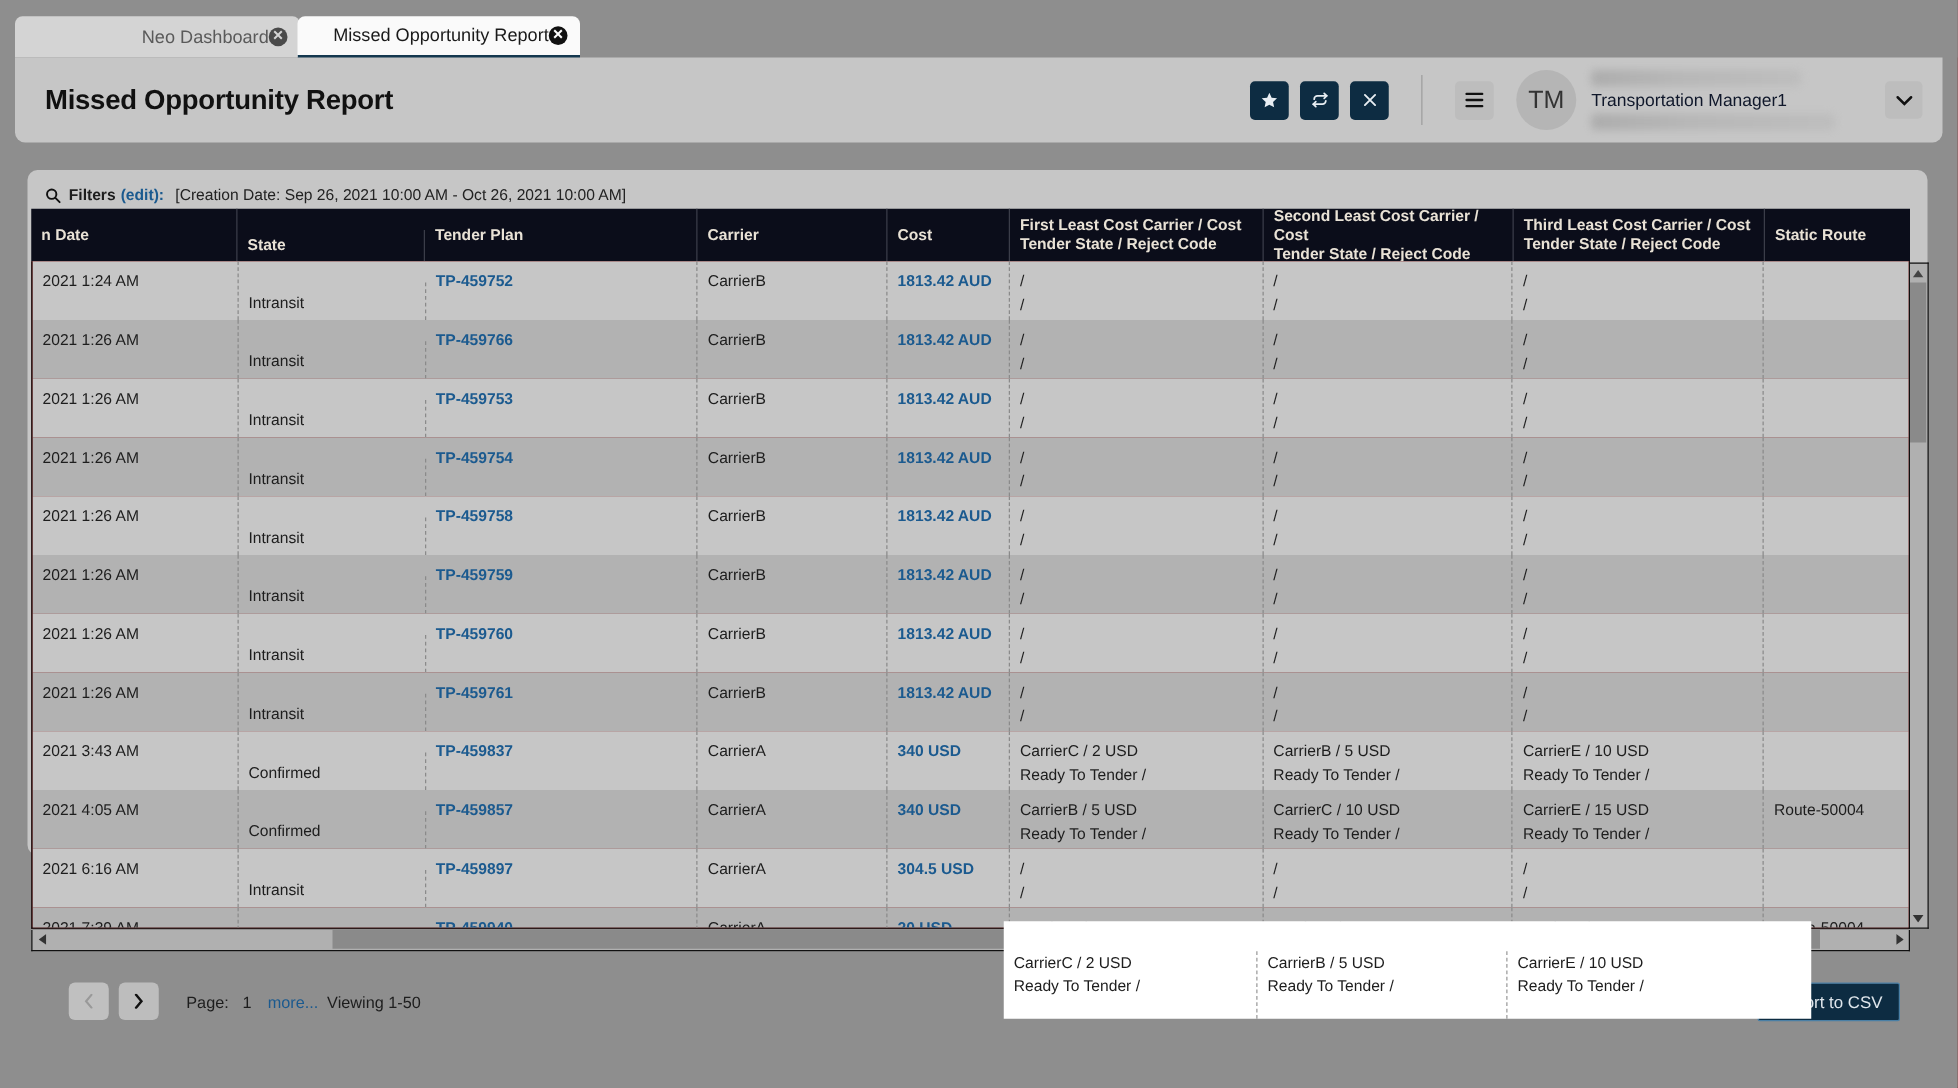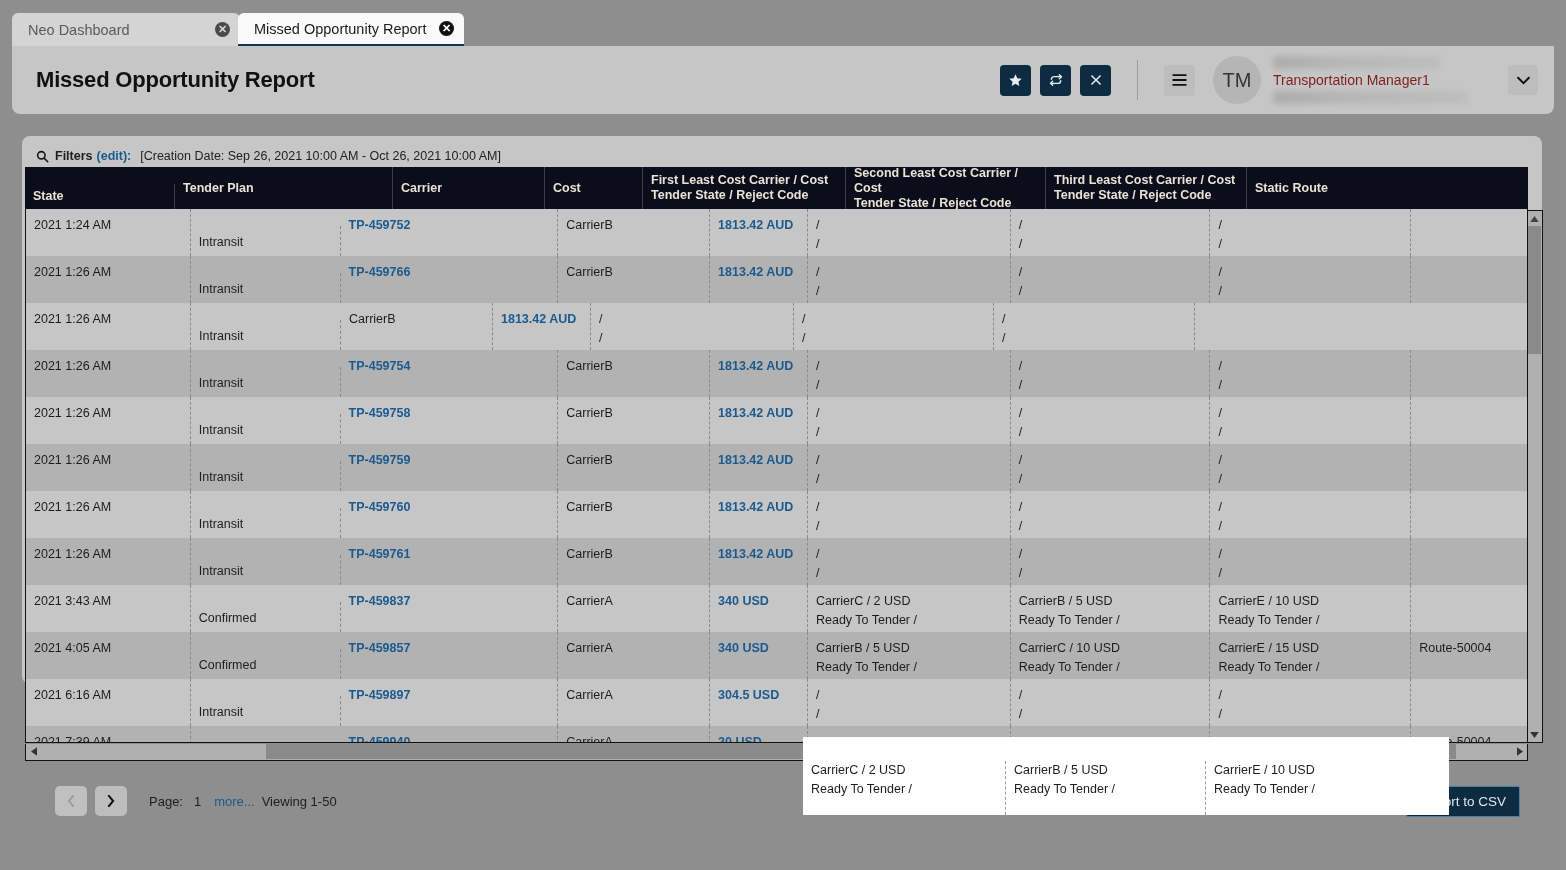--- a/index.html
+++ b/index.html
@@ -23,21 +23,21 @@
     padding: 0 10px 0 16px;
     font-size: 14.5px; color: #555;
   }
   .tab.inactive { left: 12px; width: 228px; color: #5a5a5a; }
   .tab.active {
     left: 238px; width: 226px;
     background: #fafafa; color: #1a1a1a;
     border-bottom: 3px solid #14384f;
     height: 34px;
   }
-  .tab-label { flex: 1; white-space: nowrap; overflow: hidden; }
+  .tab-label { flex: 1; white-space: nowrap; overflow: hidden; text-align: right; }
   .tab-close {
     width: 15px; height: 15px; border-radius: 50%;
     background: #4a4a4a; color: #d4d4d4;
     font-size: 11px; line-height: 15px; text-align: center;
     font-weight: bold; flex: none; cursor: pointer;
   }
   .tab.active .tab-close { background: #111; color: #fff; }
 
   
   .header {
@@ -78,21 +78,21 @@
   }
   .user-blur-top, .user-blur-bot {
     position: absolute; left: 2px; height: 13px; border-radius: 3px;
     background: linear-gradient(90deg,#a8a8a8,#b4b4b4 40%,#bcbcbc);
     filter: blur(3.2px); opacity: .85;
   }
   .user-blur-top { top: 0px; width: 168px; }
   .user-blur-bot { bottom: 0px; width: 195px; }
   .user-name {
     position: absolute; top: 16px; left: 2px;
-    font-size: 14px; color: #7f1d1d; white-space: nowrap;
+    font-size: 14px; color: #0f172a; white-space: nowrap;
   }
   .caret-btn {
     width: 30px; height: 30px; border-radius: 4px; background: #bdbdbd;
     display: flex; align-items: center; justify-content: center;
     margin-left: 22px; margin-right: 16px; cursor: pointer;
   }
 
   
   .panel {
     position: absolute; top: 136px; left: 22px;
@@ -312,20 +312,23 @@
       </svg>
     </span>
     <b>Filters</b>
     <b class="edit" style="margin-left:4px">(edit):</b>
     <span class="fval">[Creation Date: Sep 26, 2021 10:00 AM - Oct 26, 2021 10:00 AM]</span>
   </div>
 
   <div class="table-wrap">
 
     <div class="thead">
+      <div class="th c-date">
+          <span>n Date</span>
+        </div>
       <div class="th c-state">
           <span>State</span>
         </div>
       <div class="th c-tp">
           <span>Tender Plan</span>
         </div>
       <div class="th c-carr">
           <span>Carrier</span>
         </div>
       <div class="th c-cost">
@@ -391,20 +394,21 @@
           </div>
           <div class="td c-l3">
             <div class="l2">/</div>
             <div class="l2">/</div>
           </div>
           <div class="td c-route"></div>
         </div>
         <div class="row norm">
           <div class="td c-date">2021 1:26 AM</div>
           <div class="td c-state">Intransit</div>
+          <div class="td c-tp"><a>TP-459753</a></div>
           <div class="td c-carr">CarrierB</div>
           <div class="td c-cost"><a>1813.42 AUD</a></div>
           <div class="td c-l1">
             <div class="l2">/</div>
             <div class="l2">/</div>
           </div>
           <div class="td c-l2">
             <div class="l2">/</div>
             <div class="l2">/</div>
           </div>

